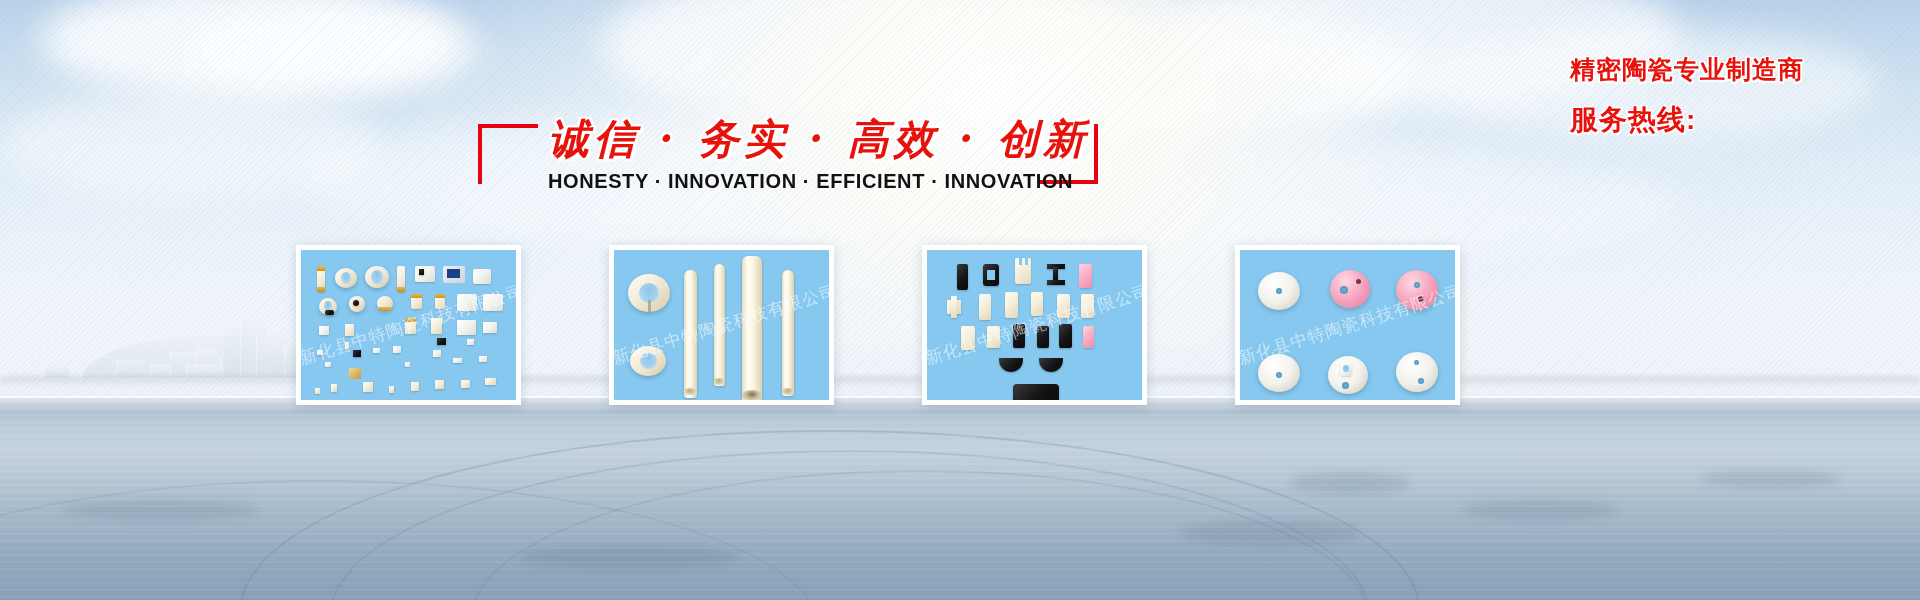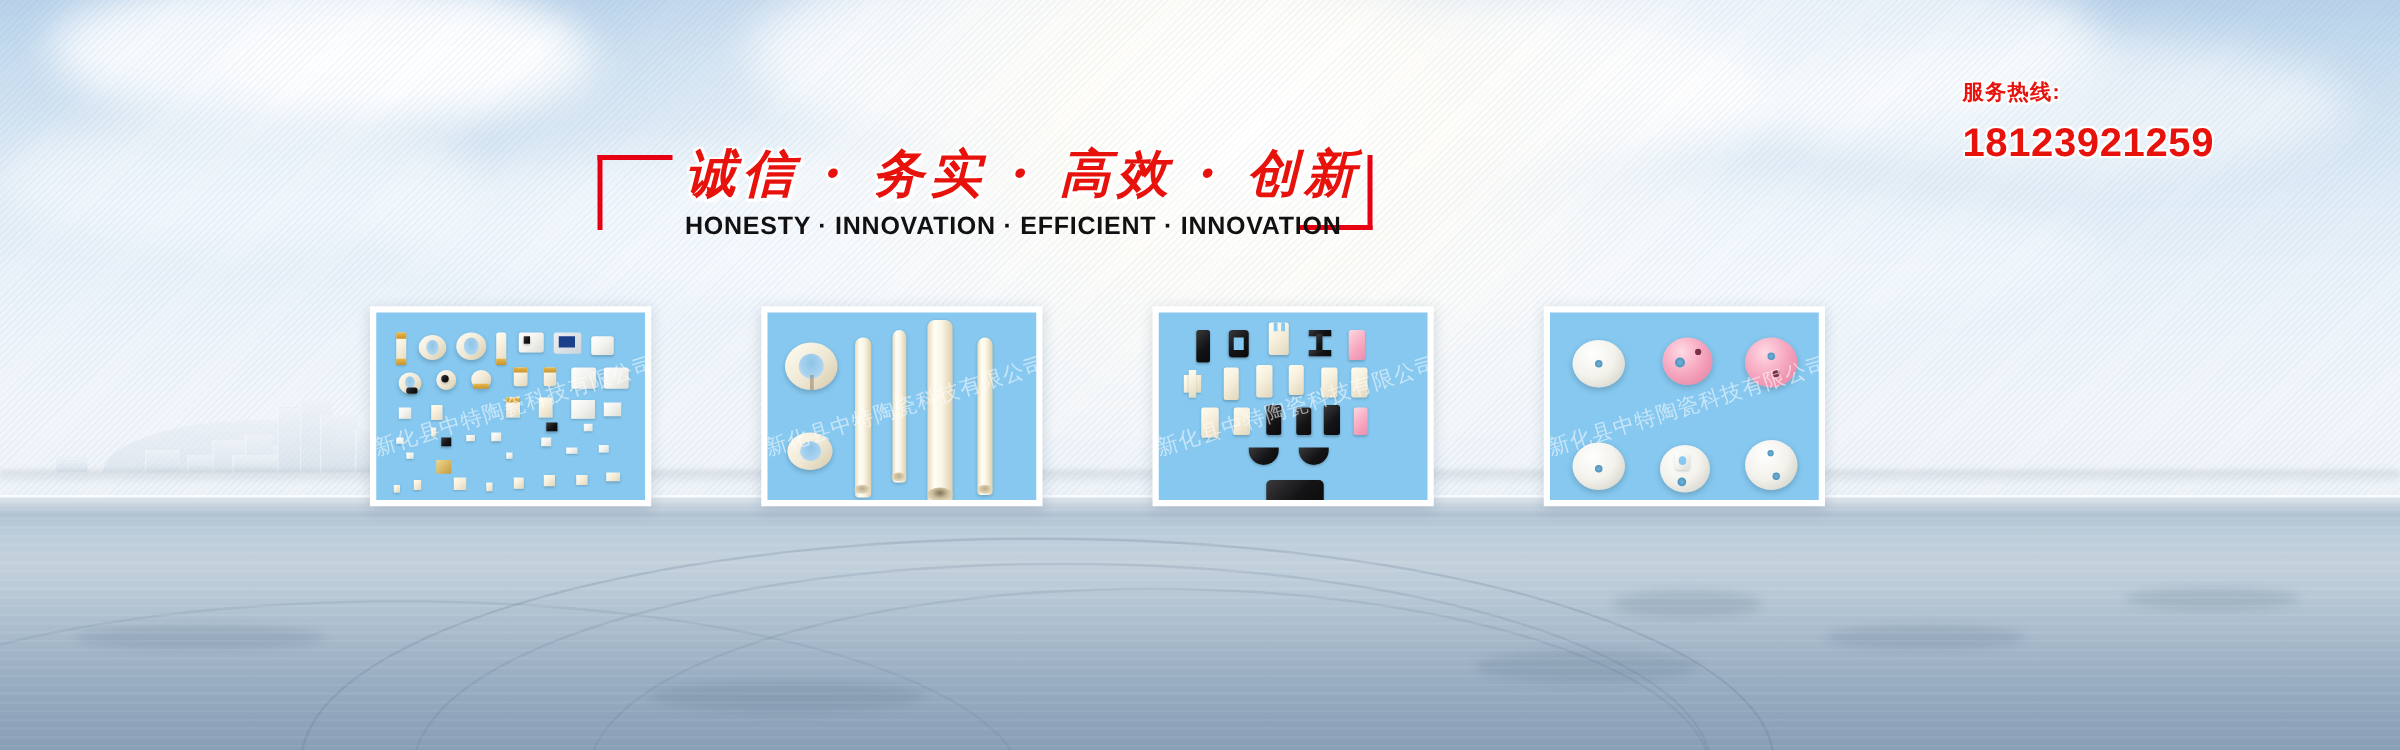--- a/index.html
+++ b/index.html
@@ -188,21 +188,21 @@
   }
   .contact-line {
     color:#e8120c;
     font-weight:700;
     white-space:nowrap;
     text-shadow:
        1.5px 0 0 #fff, -1.5px 0 0 #fff, 0 1.5px 0 #fff, 0 -1.5px 0 #fff,
        1.5px 1.5px 0 #fff, -1.5px -1.5px 0 #fff, 1.5px -1.5px 0 #fff, -1.5px 1.5px 0 #fff;
   }
   .contact-head { font-size:25px; letter-spacing:1px; line-height:34px; }
-  .contact-sub  { font-size:17px; letter-spacing:1px; line-height:36px; margin-top:4px; }
+  .contact-sub  { font-size:28px; letter-spacing:1px; line-height:36px; margin-top:16px; }
   .contact-tel  { font-size:32px; letter-spacing:.5px; line-height:40px; margin-top:2px; }
 
   
   .panels {
     position:absolute; left:296px; top:245px; width:1242px; height:160px;
   }
   .panel {
     position:absolute; top:0; width:225px; height:160px;
     background:#ffffff;
     padding:5px;
@@ -347,22 +347,22 @@
   <div class="floor-vignette"></div>
 
   <div class="slogan">
     <div class="bracket br-tl"></div>
     <div class="bracket br-br"></div>
     <div class="slogan-cn">诚信 · 务实 · 高效 · 创新</div>
     <div class="slogan-en">HONESTY · INNOVATION · EFFICIENT · INNOVATION</div>
   </div>
 
   <div class="contact">
+    <div class="contact-line contact-head">精密陶瓷专业制造商</div>
     <div class="contact-line contact-sub">服务热线:</div>
-    <div class="contact-line contact-tel">18123921259</div>
   </div>
 
   <div class="panels">
 
     <div class="panel p1">
       <div class="inner">
 
         <div class="part ivory" style="left:16px;  top:16px; width:8px;  height:26px; border-radius:2px;"></div>
         <div class="part gold" style="left:16px;  top:16px; width:8px;  height:5px;"></div>
         <div class="part gold" style="left:16px;  top:37px; width:8px;  height:5px;"></div>

